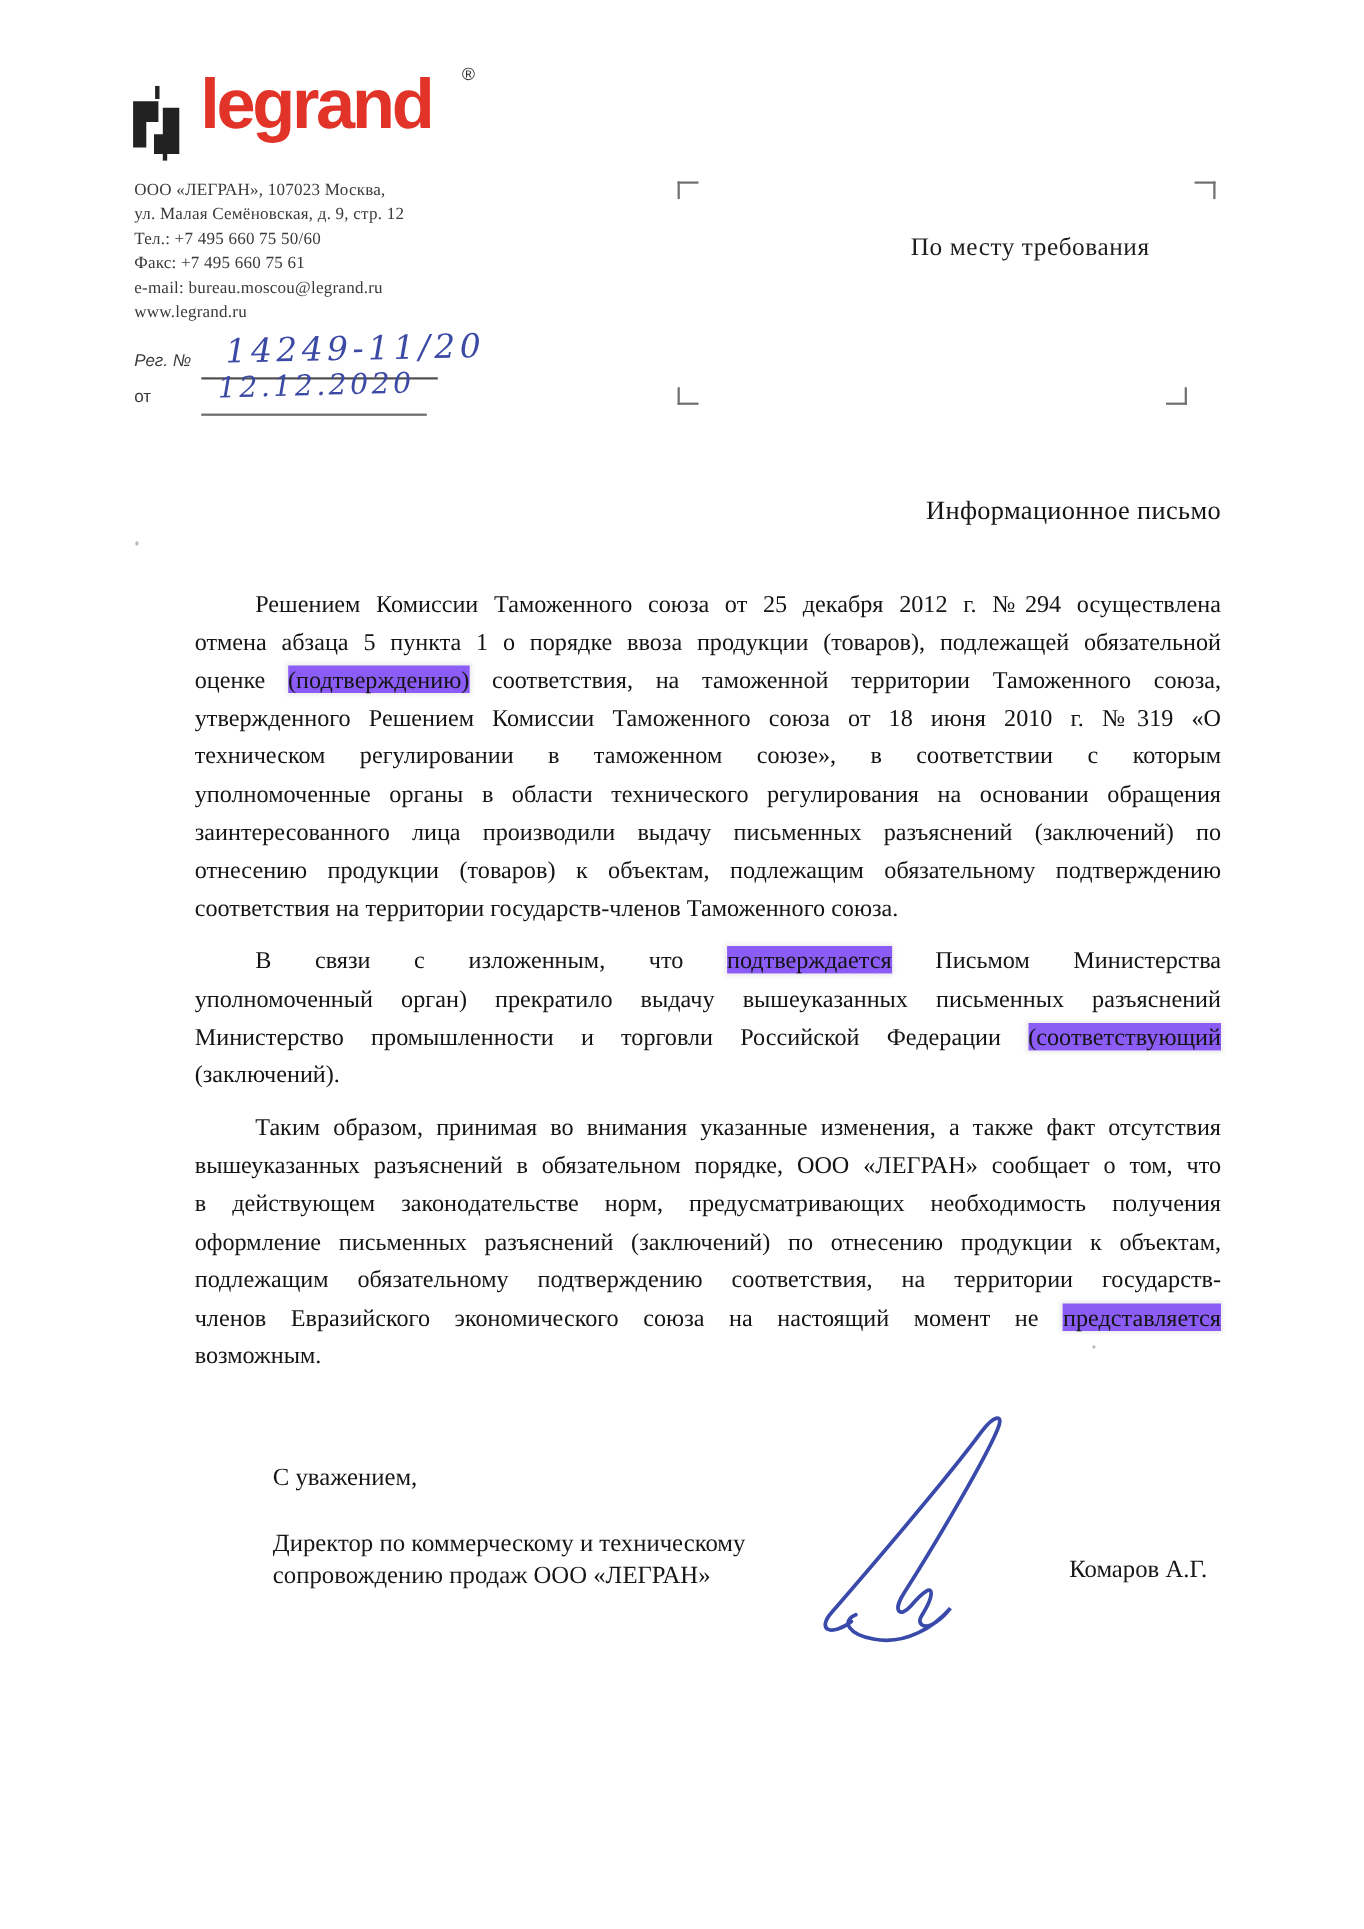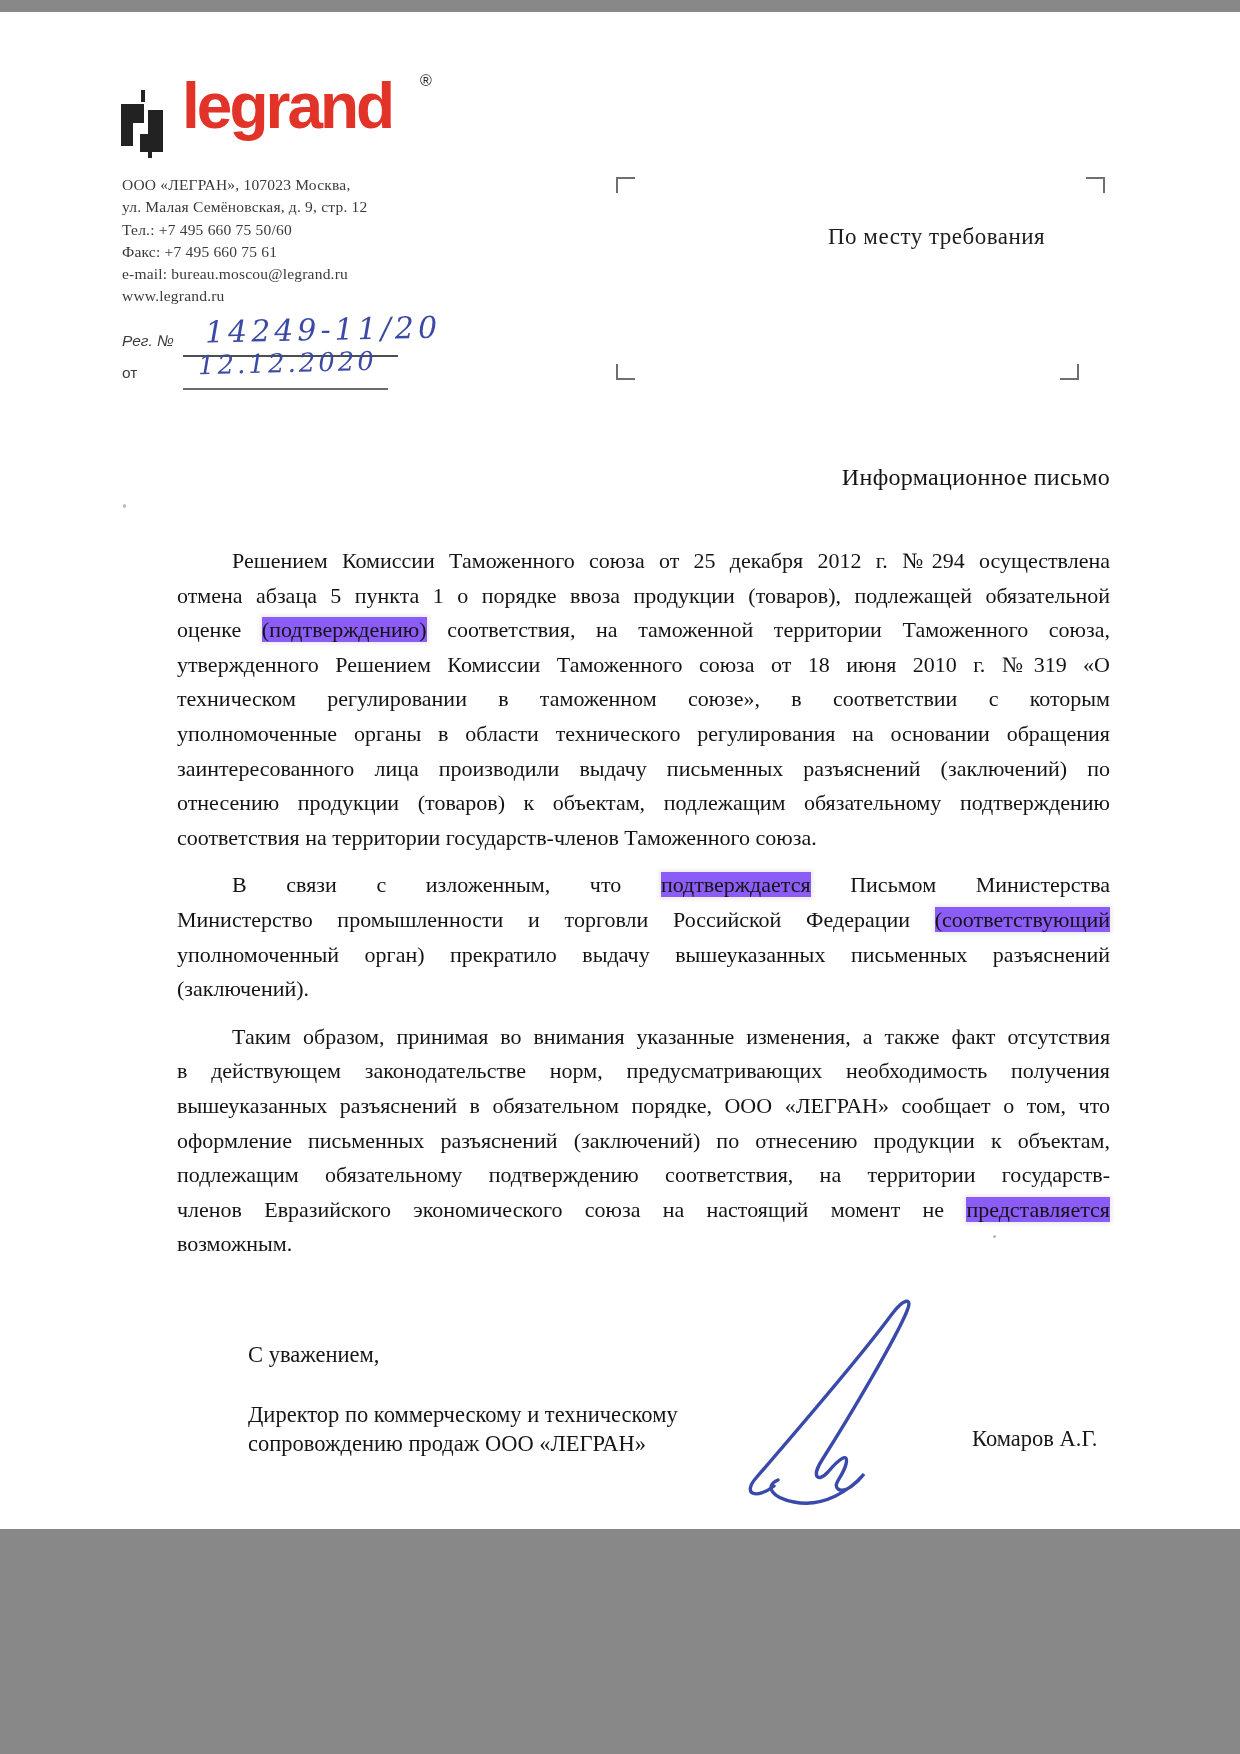--- a/index.html
+++ b/index.html
@@ -1,19 +1,19 @@
 <!DOCTYPE html>
 <html><head>
 <meta charset="utf-8">
 <style>
   html,body{margin:0;padding:0;background:#888;}
   .page{
     position:relative;
-    width:1240px;height:1517px;
-    margin:12px auto;
+    width:1240px;height:1754px;
+    margin:0 auto;
     background:#ffffff;
     overflow:hidden;
     font-family:"Liberation Serif", serif;
     color:#161616;
   }
   
   .logo{position:absolute;left:118px;top:54px;width:340px;height:96px;}
   .logo-icon{position:absolute;left:0;top:24px;}
   .logo-word{
     position:absolute;left:64px;top:8px;
@@ -129,28 +129,28 @@
         <div class="line">оценке <span class="shade">(подтверждению)</span> соответствия, на таможенной территории Таможенного союза,</div>
         <div class="line">утвержденного Решением Комиссии Таможенного союза от 18 июня 2010 г. №319 «О</div>
         <div class="line">техническом регулировании в таможенном союзе», в соответствии с которым</div>
         <div class="line">уполномоченные органы в области технического регулирования на основании обращения</div>
         <div class="line">заинтересованного лица производили выдачу письменных разъяснений (заключений) по</div>
         <div class="line">отнесению продукции (товаров) к объектам, подлежащим обязательному подтверждению</div>
         <div class="line last">соответствия на территории государств-членов Таможенного союза.</div>
       </div>
       <div class="para">
         <div class="line first">В связи с изложенным, что <span class="shade">подтверждается</span> Письмом Министерства</div>
+        <div class="line">уполномоченный орган) прекратило выдачу вышеуказанных письменных разъяснений</div>
         <div class="line">Министерство промышленности и торговли Российской Федерации <span class="shade">(соответствующий</span></div>
-        <div class="line">уполномоченный орган) прекратило выдачу вышеуказанных письменных разъяснений</div>
         <div class="line last">(заключений).</div>
       </div>
       <div class="para">
         <div class="line first">Таким образом, принимая во внимания указанные изменения, а также факт отсутствия</div>
+        <div class="line">вышеуказанных разъяснений в обязательном порядке, ООО «ЛЕГРАН» сообщает о том, что</div>
         <div class="line">в действующем законодательстве норм, предусматривающих необходимость получения</div>
-        <div class="line">вышеуказанных разъяснений в обязательном порядке, ООО «ЛЕГРАН» сообщает о том, что</div>
         <div class="line">оформление письменных разъяснений (заключений) по отнесению продукции к объектам,</div>
         <div class="line">подлежащим обязательному подтверждению соответствия, на территории государств-</div>
         <div class="line">членов Евразийского экономического союза на настоящий момент не <span class="shade">представляется</span></div>
         <div class="line last">возможным.</div>
       </div>
     </div>
 
   <div class="closing">С уважением,</div>
   <div class="position-title">
     <div>Директор по коммерческому и техническому</div>

